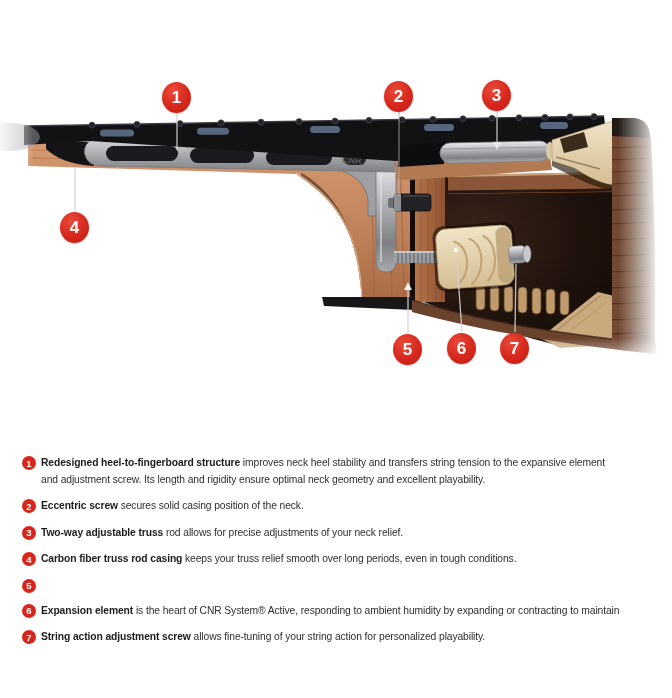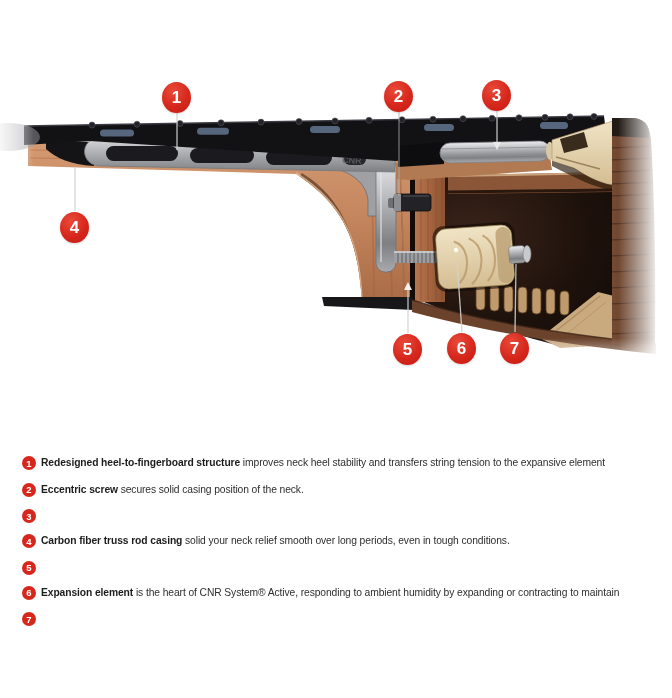--- a/index.html
+++ b/index.html
@@ -267,44 +267,48 @@
 </div>
 
 <div class="legend">
 
   <div class="legend-item">
     <span class="bullet">
         <span>1</span>
       </span>
     <div class="ltext">
       <div class="line"><b>Redesigned heel-to-fingerboard structure</b><span> improves neck heel stability and transfers string tension to the expansive element</span></div>
+      <div class="line">and adjustment screw. Its length and rigidity ensure optimal neck geometry and excellent playability.</div>
     </div>
   </div>
 
   <div class="legend-item">
     <span class="bullet">
         <span>2</span>
       </span>
     <div class="ltext">
       <div class="line"><b>Eccentric screw</b><span> secures solid casing position of the neck.</span></div>
     </div>
   </div>
 
   <div class="legend-item">
     <span class="bullet">
         <span>3</span>
       </span>
+    <div class="ltext">
+      <div class="line"><b>Two-way adjustable truss</b><span> rod allows for precise adjustments of your neck relief.</span></div>
+    </div>
   </div>
 
   <div class="legend-item">
     <span class="bullet">
         <span>4</span>
       </span>
     <div class="ltext">
-      <div class="line"><b>Carbon fiber truss rod casing</b><span> solid your neck relief smooth over long periods, even in tough conditions.</span></div>
+      <div class="line"><b>Carbon fiber truss rod casing</b><span> keeps your truss relief smooth over long periods, even in tough conditions.</span></div>
     </div>
   </div>
 
   <div class="legend-item">
     <span class="bullet">
         <span>5</span>
       </span>
     <div class="ltext">
     </div>
   </div>
@@ -315,15 +319,18 @@
       </span>
     <div class="ltext">
       <div class="line"><b>Expansion element</b><span> is the heart of CNR System® Active, responding to ambient humidity by expanding or contracting to maintain</span></div>
     </div>
   </div>
 
   <div class="legend-item">
     <span class="bullet">
         <span>7</span>
       </span>
+    <div class="ltext">
+      <div class="line"><b>String action adjustment screw</b><span> allows fine-tuning of your string action for personalized playability.</span></div>
+    </div>
   </div>
 
 </div>
 
 </body></html>

